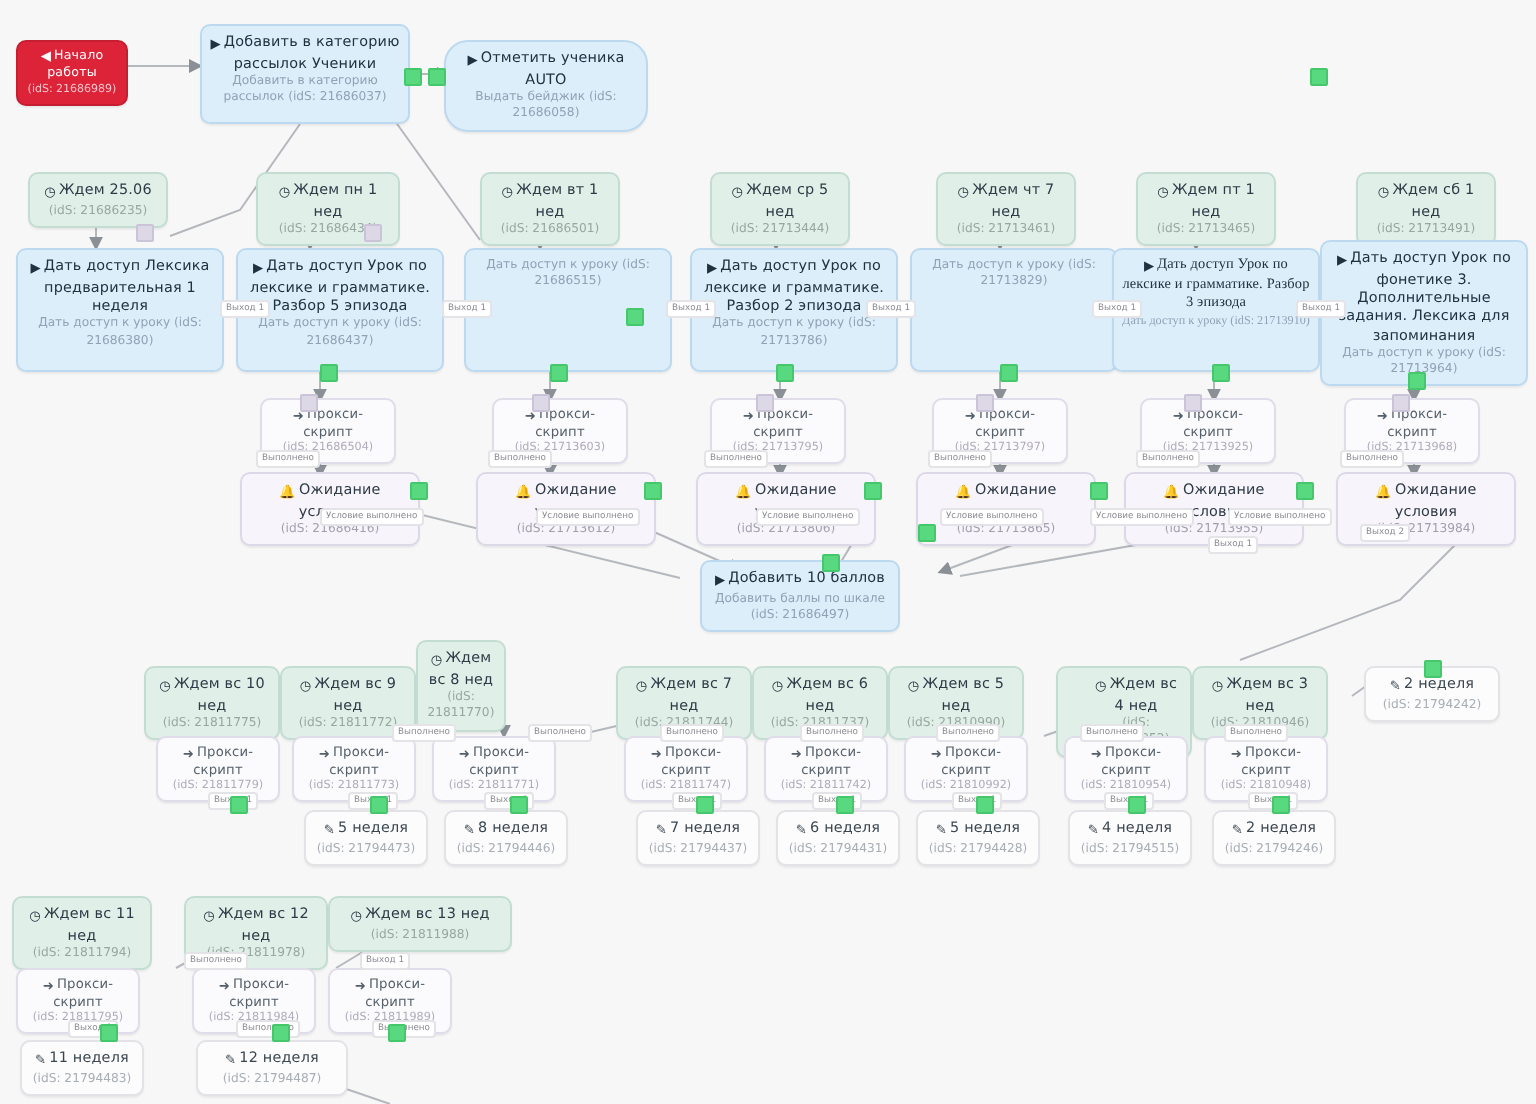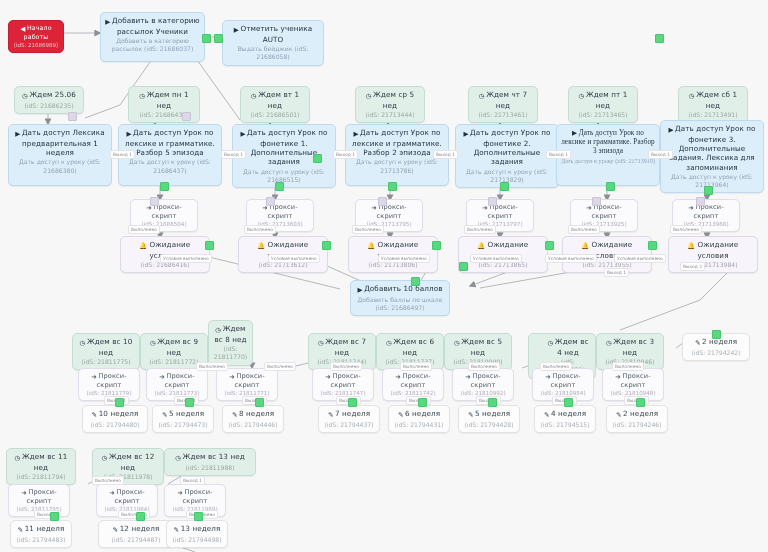--- a/index.html
+++ b/index.html
@@ -155,21 +155,21 @@
     </g>
   </svg>
 <div class="node n-start" style="left: 8px; top: 20px; width: 56px; min-height: 27px;">
       <div class="ttl"><span class="ico">◀</span><span>Начало работы</span></div>
       <div class="sub">(idS: 21686989)</div>
     </div>
     <div class="node n-action" style="left: 100px; top: 12px; width: 105px; min-height: 50px;">
       <div class="ttl"><span class="ico">▶</span><span>Добавить в категорию рассылок Ученики</span></div>
       <div class="sub">Добавить в категорию рассылок (idS: 21686037)</div>
     </div>
-    <div class="node n-action" style="left: 222px; top: 20px; width: 102px; min-height: 40px;">
+    <div class="node n-action" style="left: 222px; top: 20px; width: 102px; min-height: 40px; border-radius: 12px;">
       <div class="ttl"><span class="ico">▶</span><span>Отметить ученика AUTO</span></div>
       <div class="sub">Выдать бейджик (idS: 21686058)</div>
     </div>
     <div class="node n-wait" style="left: 14px; top: 86px; width: 70px; min-height: 22px;">
       <div class="ttl"><span class="ico">◷</span><span>Ждем 25.06</span></div>
       <div class="sub">(idS: 21686235)</div>
     </div>
     <div class="node n-wait" style="left: 128px; top: 86px; width: 72px; min-height: 22px;">
       <div class="ttl"><span class="ico">◷</span><span>Ждем пн 1 нед</span></div>
       <div class="sub">(idS: 21686434)</div>
@@ -196,29 +196,27 @@
     </div>
     <div class="node n-action" style="left: 8px; top: 124px; width: 104px; min-height: 62px;">
       <div class="ttl"><span class="ico">▶</span><span>Дать доступ Лексика предварительная 1 неделя</span></div>
       <div class="sub">Дать доступ к уроку (idS: 21686380)</div>
     </div>
     <div class="node n-action" style="left: 118px; top: 124px; width: 104px; min-height: 62px;">
       <div class="ttl"><span class="ico">▶</span><span>Дать доступ Урок по лексике и грамматике. Разбор 5 эпизода</span></div>
       <div class="sub">Дать доступ к уроку (idS: 21686437)</div>
     </div>
     <div class="node n-action" style="left: 232px; top: 124px; width: 104px; min-height: 62px;">
-      <div class="ttl"><span class="ico">▶</span><span>Дать доступ Урок по фонетике 1. Дополнительные задания</span></div>
       <div class="sub">Дать доступ к уроку (idS: 21686515)</div>
     </div>
     <div class="node n-action" style="left: 345px; top: 124px; width: 104px; min-height: 62px;">
       <div class="ttl"><span class="ico">▶</span><span>Дать доступ Урок по лексике и грамматике. Разбор 2 эпизода</span></div>
       <div class="sub">Дать доступ к уроку (idS: 21713786)</div>
     </div>
     <div class="node n-action" style="left: 455px; top: 124px; width: 104px; min-height: 62px;">
-      <div class="ttl"><span class="ico">▶</span><span>Дать доступ Урок по фонетике 2. Дополнительные задания</span></div>
       <div class="sub">Дать доступ к уроку (idS: 21713829)</div>
     </div>
     <div class="node n-action" style="left: 556px; top: 124px; width: 104px; min-height: 62px; font-family: Liberation Serif, serif;">
       <div class="ttl"><span class="ico">▶</span><span>Дать доступ Урок по лексике и грамматике. Разбор 3 эпизода</span></div>
       <div class="sub">Дать доступ к уроку (idS: 21713910)</div>
     </div>
     <div class="node n-action" style="left: 660px; top: 120px; width: 104px; min-height: 70px;">
       <div class="ttl"><span class="ico">▶</span><span>Дать доступ Урок по фонетике 3. Дополнительные задания. Лексика для запоминания</span></div>
       <div class="sub">Дать доступ к уроку (idS: 21713964)</div>
     </div>
@@ -331,24 +329,20 @@
       <div class="sub">(idS: 21810992)</div>
     </div>
     <div class="node n-proxy" style="left: 532px; top: 368px; width: 62px; min-height: 21px;">
       <div class="ttl"><span class="ico">➜</span><span>Прокси-скрипт</span></div>
       <div class="sub">(idS: 21810954)</div>
     </div>
     <div class="node n-proxy" style="left: 602px; top: 368px; width: 62px; min-height: 21px;">
       <div class="ttl"><span class="ico">➜</span><span>Прокси-скрипт</span></div>
       <div class="sub">(idS: 21810948)</div>
     </div>
-    <div class="node n-tag" style="left: 82px; top: 405px; width: 66px; min-height: 22px;">
-      <div class="ttl"><span class="ico">✎</span><span>10 неделя</span></div>
-      <div class="sub">(idS: 21794480)</div>
-    </div>
     <div class="node n-tag" style="left: 152px; top: 405px; width: 62px; min-height: 22px;">
       <div class="ttl"><span class="ico">✎</span><span>5 неделя</span></div>
       <div class="sub">(idS: 21794473)</div>
     </div>
     <div class="node n-tag" style="left: 222px; top: 405px; width: 62px; min-height: 22px;">
       <div class="ttl"><span class="ico">✎</span><span>8 неделя</span></div>
       <div class="sub">(idS: 21794446)</div>
     </div>
     <div class="node n-tag" style="left: 318px; top: 405px; width: 62px; min-height: 22px;">
       <div class="ttl"><span class="ico">✎</span><span>7 неделя</span></div>
@@ -398,24 +392,20 @@
       <div class="ttl"><span class="ico">➜</span><span>Прокси-скрипт</span></div>
       <div class="sub">(idS: 21811989)</div>
     </div>
     <div class="node n-tag" style="left: 10px; top: 520px; width: 62px; min-height: 22px;">
       <div class="ttl"><span class="ico">✎</span><span>11 неделя</span></div>
       <div class="sub">(idS: 21794483)</div>
     </div>
     <div class="node n-tag" style="left: 98px; top: 520px; width: 76px; min-height: 22px;">
       <div class="ttl"><span class="ico">✎</span><span>12 неделя</span></div>
       <div class="sub">(idS: 21794487)</div>
-    </div>
-    <div class="node n-tag" style="left: 166px; top: 520px; width: 62px; min-height: 22px;">
-      <div class="ttl"><span class="ico">✎</span><span>13 неделя</span></div>
-      <div class="sub">(idS: 21794498)</div>
     </div>
     <div class="chip" style="left: 128px; top: 225px;">Выполнено</div>
     <div class="chip" style="left: 244px; top: 225px;">Выполнено</div>
     <div class="chip" style="left: 352px; top: 225px;">Выполнено</div>
     <div class="chip" style="left: 464px; top: 225px;">Выполнено</div>
     <div class="chip" style="left: 568px; top: 225px;">Выполнено</div>
     <div class="chip" style="left: 670px; top: 225px;">Выполнено</div>
     <div class="chip" style="left: 160px; top: 254px;">Условие выполнено</div>
     <div class="chip" style="left: 268px; top: 254px;">Условие выполнено</div>
     <div class="chip" style="left: 378px; top: 254px;">Условие выполнено</div>

